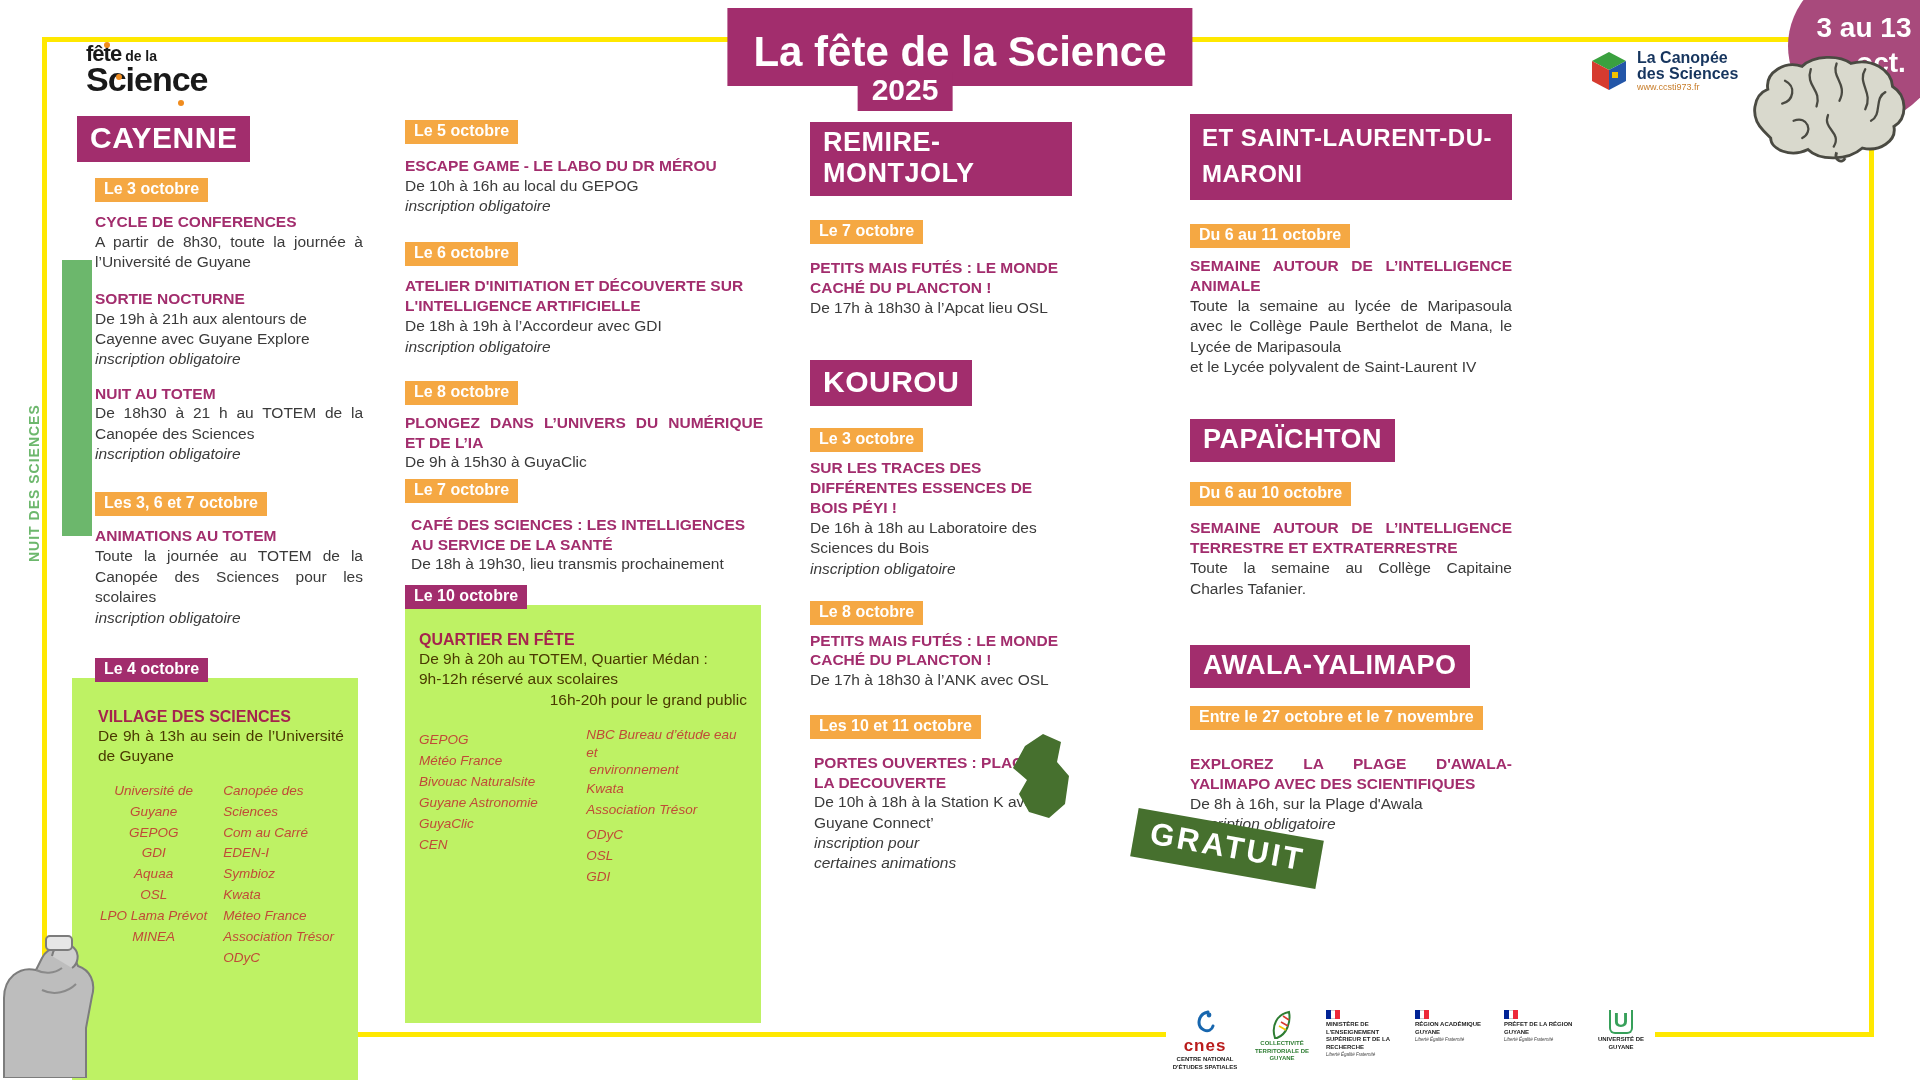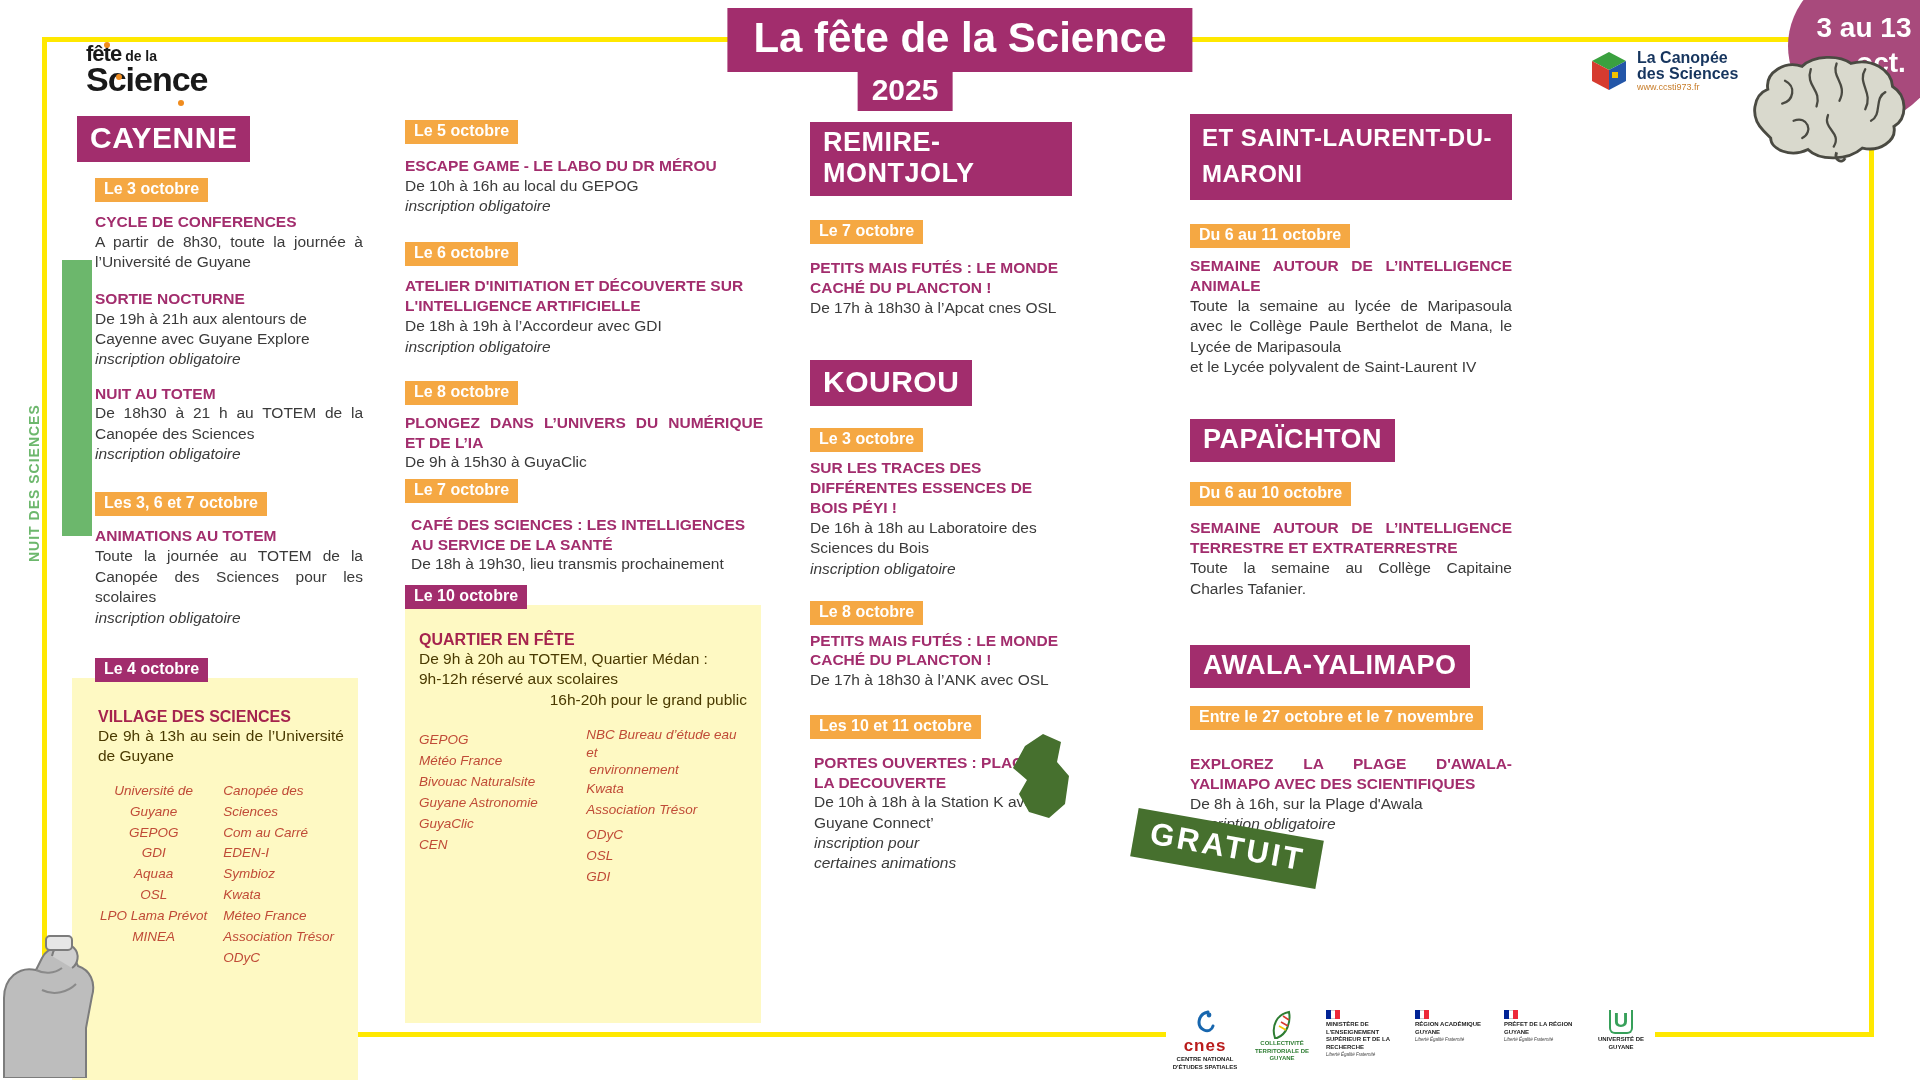--- a/index.html
+++ b/index.html
@@ -6,21 +6,21 @@
   html,body { width:1920px; height:1080px; overflow:hidden; background:#fff;
     font-family:"Liberation Sans", sans-serif; color:#3a3a3a; }
   .page { position:relative; width:1920px; height:1080px; background:#fff; }
 
   .frame { position:absolute; left:42px; top:37px; width:1832px; height:1000px;
     border:5px solid #ffe800; z-index:0; }
 
   
   .title-box { position:absolute; left:50%; top:8px; transform:translateX(-50%);
     background:#a22d6d; color:#fff; font-size:42px; font-weight:bold;
-    padding:6px 26px 10px; z-index:5; white-space:nowrap; }
+    padding:20px 26px 10px; z-index:5; white-space:nowrap; }
   .year-box { position:absolute; left:905px; top:72px; transform:translateX(-50%);
     background:#a22d6d; color:#fff; font-size:30px; font-weight:bold;
     padding:1px 14px 4px; z-index:5; }
 
   .fds-logo { position:absolute; left:86px; top:44px; color:#191919; z-index:4; line-height:0.9; }
   .fds-l1 { font-size:22px; font-weight:bold; letter-spacing:-1px; }
   .fds-l1b { font-size:14px; font-weight:bold; margin-left:4px; }
   .fds-l2 { font-size:34px; font-weight:bold; letter-spacing:-1px; }
   .fds-dot { position:absolute; width:6px; height:6px; border-radius:50%; background:#f08c1e; }
 
@@ -43,21 +43,21 @@
     padding:5px 13px 7px; letter-spacing:0.5px; }
   .badge { display:inline-block; color:#fff; font-weight:bold; font-size:16px;
     padding:2px 9px 4px; }
   .b-orange { background:#f5a843; }
   .b-magenta { background:#a22d6d; position:relative; z-index:3; }
   .etitle { color:#a22d6d; font-weight:bold; font-size:15.5px; line-height:1.28; }
   .ebody { font-size:15.5px; line-height:1.32; }
   .enote { font-size:15.5px; font-style:italic; line-height:1.3; }
   .just { text-align:justify; }
 
-  .ybox { background:#fef9c3; position:relative; z-index:2; }
+  .ybox { background:#bef264; position:relative; z-index:2; }
   .ytitle { color:#a5234d; font-weight:bold; font-size:16px; }
   .orgs { display:flex; margin-top:14px; }
   .org { display:block; color:#c04b37; font-style:italic; font-weight:normal;
     font-size:13.5px; line-height:1.55; }
 
   .vertlabel { position:absolute; left:26px; top:262px; height:300px; z-index:2;
     writing-mode:vertical-rl; transform:rotate(180deg); color:#6cb76c;
     font-weight:bold; font-size:14px; letter-spacing:1px; }
   .greenbar { position:absolute; left:62px; top:260px; width:30px; height:276px;
     background:#6cb76c; z-index:1; }
@@ -239,21 +239,21 @@
       </div>
     </div>
   </div>
 
   <div class="col" style="left:810px; top:122px; width:262px;">
     <div class="city" style="font-size:27px;">REMIRE-MONTJOLY</div>
     <div style="height:24px;"></div>
     <span class="badge b-orange">Le 7 octobre</span>
     <div style="height:14px;"></div>
     <div class="etitle">PETITS MAIS FUTÉS : LE MONDE CACHÉ DU PLANCTON !</div>
-    <div class="ebody">De 17h à 18h30 à l’Apcat cnes OSL</div>
+    <div class="ebody">De 17h à 18h30 à l’Apcat lieu OSL</div>
     <div style="height:42px;"></div>
     <div class="city" style="font-size:30px;">KOUROU</div>
     <div style="height:22px;"></div>
     <span class="badge b-orange">Le 3 octobre</span>
     <div style="height:6px;"></div>
     <div class="etitle">SUR LES TRACES DES DIFFÉRENTES ESSENCES DE BOIS PÉYI !</div>
     <div class="ebody">De 16h à 18h au Laboratoire des Sciences du Bois</div>
     <div class="enote">inscription obligatoire</div>
     <div style="height:22px;"></div>
     <span class="badge b-orange">Le 8 octobre</span>

